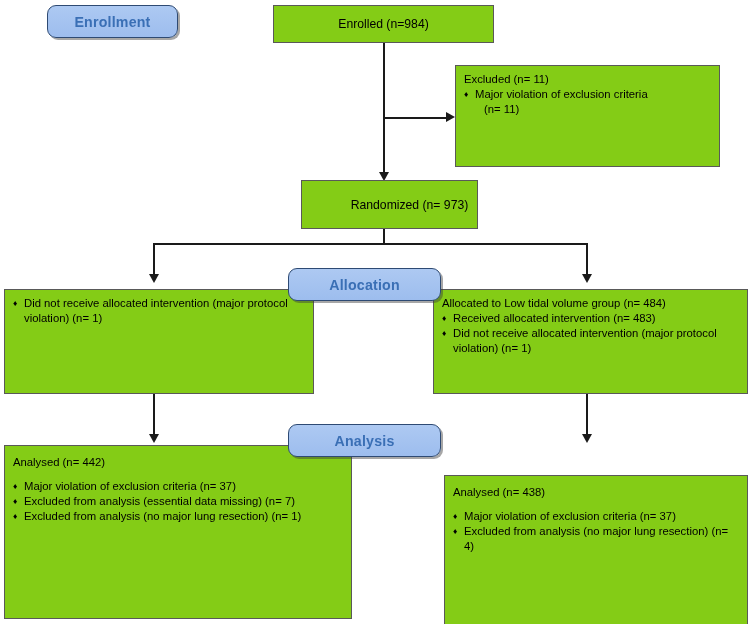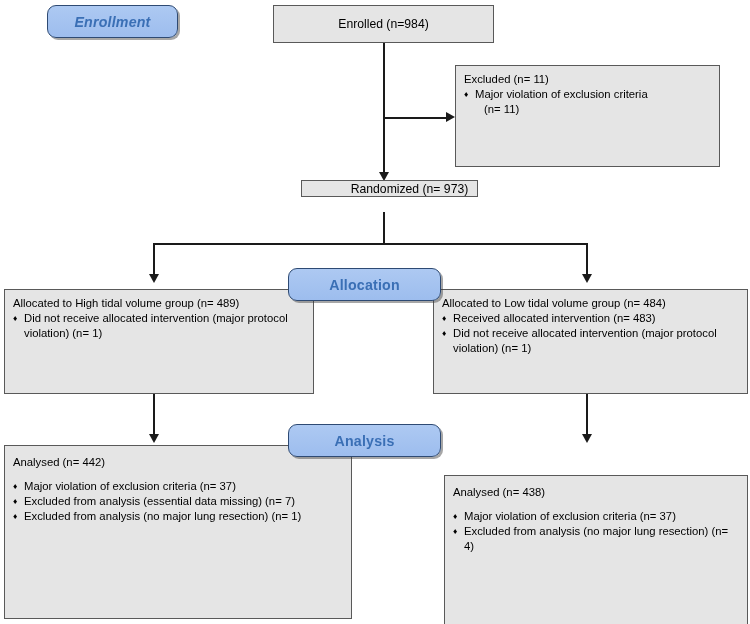--- a/index.html
+++ b/index.html
@@ -1,20 +1,20 @@
 <!DOCTYPE html>
 <html><head>
 <meta charset="utf-8">
 <style>
   html,body{margin:0;padding:0;background:#ffffff;}
   body{width:750px;height:624px;position:relative;overflow:hidden;
        font-family:"Liberation Sans","DejaVu Sans",sans-serif;color:#000;}
   #stage{position:absolute;left:0;top:0;width:750px;height:624px;}
 
-  .box{position:absolute;background:#e5e5e5;border:1.5px solid #595959;
+  .box{position:absolute;background:#84cc16;border:1.5px solid #595959;
        box-sizing:border-box;}
   .box .txt{position:absolute;left:8px;right:6px;top:6px;
             font-size:11.3px;line-height:15px;color:#000;}
 
   .center{display:flex;align-items:center;justify-content:center;
           height:100%;font-size:12.2px;}
 
   .banner{position:absolute;box-sizing:border-box;border:1.5px solid #2e4a73;
           border-radius:9px;
           background:linear-gradient(#adc9f2,#9dbdee);
@@ -38,21 +38,21 @@
   ul.blist li::before{content:"\2666";position:absolute;left:0;top:0;
                       font-size:8.5px;line-height:15px;color:#000;}
   .lead{margin:0 0 0 0;}
   .sp li{margin-bottom:8px;}
 </style>
 </head>
 <body>
 
 <div id="stage">
 
-  <div class="banner" style="left:47px;top:5px;width:131px;height:33px;font-style:italic;">
+  <div class="banner" style="left:47px;top:5px;width:131px;height:33px;">
     <span>Enrollment</span>
   </div>
 
   <div class="banner" style="left:288px;top:268px;width:153px;height:33px;">
     <span>Allocation</span>
   </div>
 
   <div class="banner" style="left:288px;top:424px;width:153px;height:33px;">
     <span>Analysis</span>
   </div>
@@ -83,27 +83,26 @@
   <div class="box" style="left:455px;top:65px;width:265px;height:102px;">
     <div class="txt">
       <div class="lead">Excluded (n= 11)</div>
       <ul class="blist">
         <li>Major violation of exclusion criteria</li>
       </ul>
       <div style="padding-left:20px;">(n= 11)</div>
     </div>
   </div>
 
-  <div class="box" style="left:301px;top:180px;width:177px;height:17px;padding-left:40px;">
+  <div class="box" style="left:301px;top:180px;width:177px;height:49px;padding-left:40px;">
     <div class="center">Randomized (n= 973)</div>
   </div>
 
   <div class="box" style="left:4px;top:289px;width:310px;height:105px;">
     <div class="txt">
-      <div class="lead">Allocated to High tidal volume group (n= 489)</div>
       <ul class="blist">
         <li>Did not receive allocated intervention (major protocol violation) (n= 1)</li>
       </ul>
     </div>
   </div>
 
   <div class="box" style="left:433px;top:289px;width:315px;height:105px;">
     <div class="txt">
       <div class="lead">Allocated to Low tidal volume group (n= 484)</div>
       <ul class="blist">

